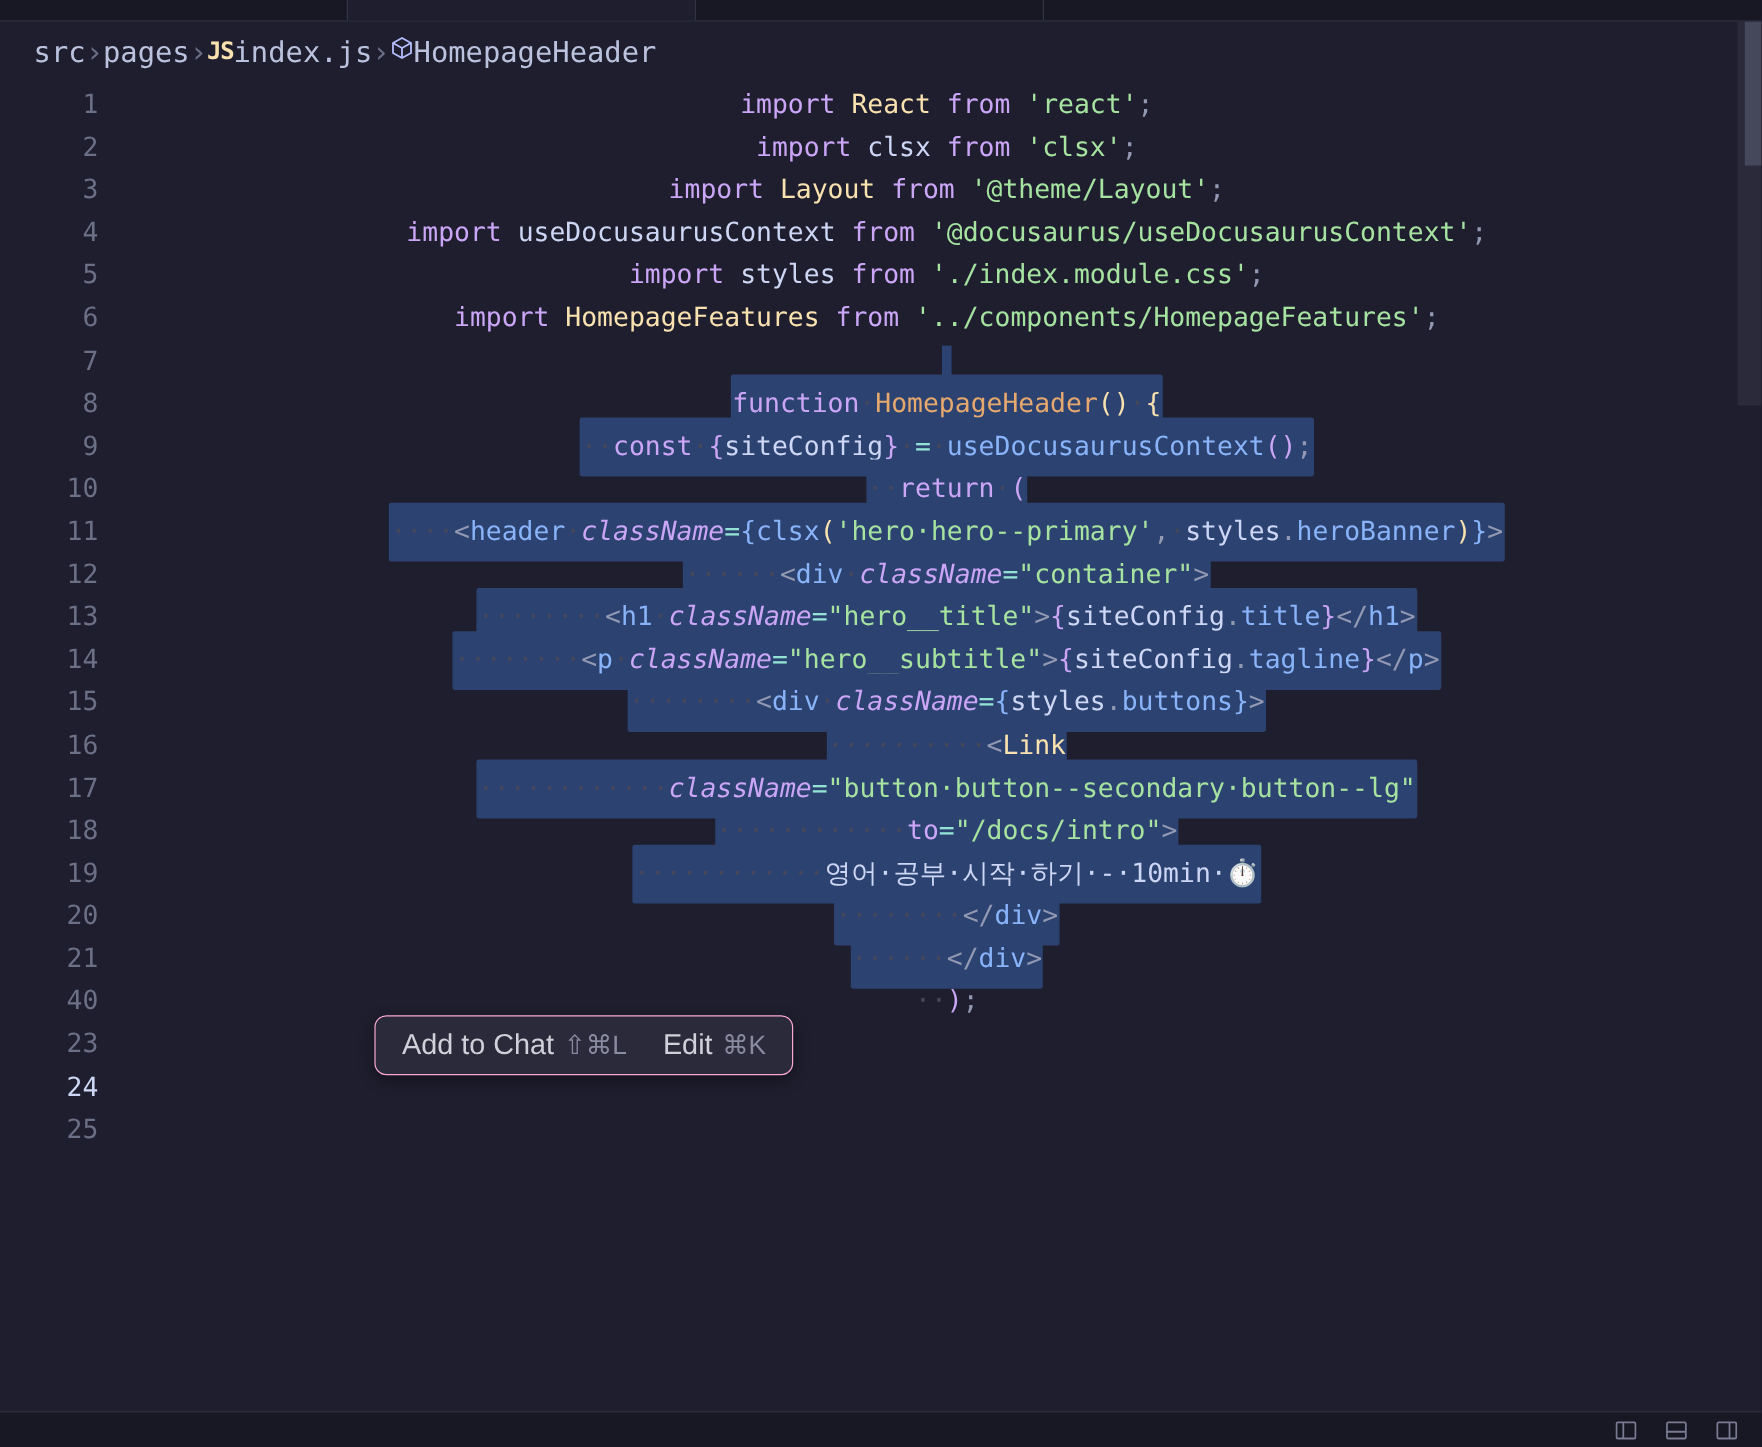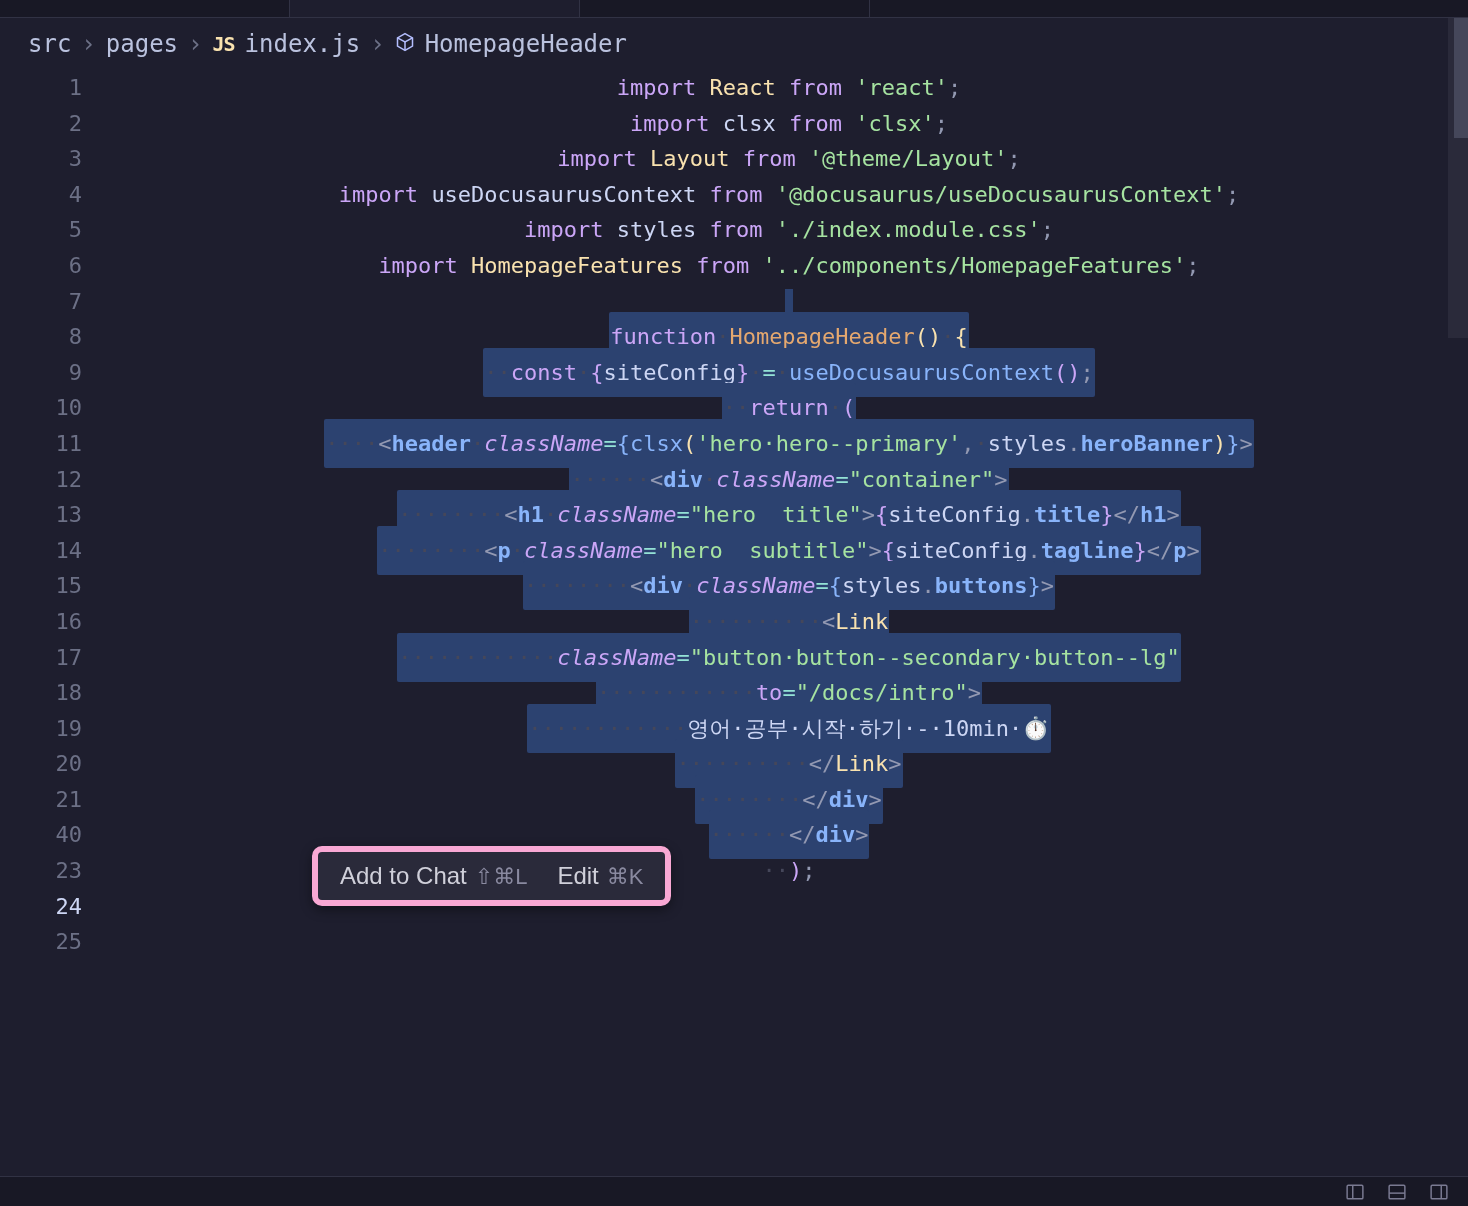--- a/index.html
+++ b/index.html
@@ -22,22 +22,20 @@
   }
   .tab-slot {
     width: 290px;
     height: 100%;
     border-right: 1px solid #313244;
   }
   .tab-slot.active { background: #1e1e2e; }
 
   .breadcrumb {
     display: flex;
-    align-items: center;
-    gap: 10px;
     padding: 12px 28px;
     font-size: 24px;
     color: #bac2de;
   }
   .breadcrumb .sep { color: #6c7086; }
   .breadcrumb .js-icon {
     color: #f9e2af;
     font-weight: bold;
     font-size: 20px;
     letter-spacing: -1px;
@@ -72,21 +70,21 @@
     position: relative;
   }
 
   
   .kw   { color: #cba6f7; }   
   .fn   { color: #e5a86f; font-weight: 500; } 
   .cls-ident { color: #f9e2af; } 
   .var  { color: #cdd6f4; }
   .str  { color: #a6e3a1; }
   .pun  { color: #9399b2; }   
-  .tag  { color: #89b4fa; font-weight: bold; }   
+  .tag  { color: #89b4fa; }   
   .attr { color: #cba6f7; font-style: italic; }
   .attr-nonit { color: #cba6f7; }
   .op   { color: #94e2d5; }   
   .brace1 { color: #f9e2af; }
   .brace2 { color: #cba6f7; }
   .brace3 { color: #89b4fa; }
   .call { color: #89b4fa; }   
   .ws   { color: #45475a; }   
   .txt  { color: #cdd6f4; }
 
@@ -104,21 +102,21 @@
     height: 28px;
     vertical-align: middle;
   }
 
   
   .floating-actions {
     position: absolute;
     left: 312px;
     top: 846px;
     background: #2a2a3a;
-    border: 6px solid #f9a8d4;
+    border: 1px solid #f9a8d4;
     border-radius: 10px;
     padding: 10px 22px;
     display: flex;
     gap: 30px;
     align-items: center;
     font-family: -apple-system, 'Segoe UI', sans-serif;
     font-size: 24px;
     color: #d0d0da;
     box-shadow: 0 4px 12px rgba(0,0,0,.4);
   }
@@ -249,21 +247,20 @@
 <div class="code-line"><span class="sel"><span class="ws">········</span><span class="pun">&lt;</span><span class="tag">div</span><span class="ws">·</span><span class="attr">className</span><span class="op">=</span><span class="brace3">{</span><span class="var">styles</span><span class="pun">.</span><span class="tag">buttons</span><span class="brace3">}</span><span class="pun">&gt;</span></span></div>
 
 <div class="code-line"><span class="sel"><span class="ws">··········</span><span class="pun">&lt;</span><span class="cls-ident">Link</span></span></div>
 
 <div class="code-line"><span class="sel"><span class="ws">············</span><span class="attr">className</span><span class="op">=</span><span class="str">"button·button--secondary·button--lg"</span></span></div>
 
 <div class="code-line"><span class="sel"><span class="ws">············</span><span class="attr-nonit">to</span><span class="op">=</span><span class="str">"/docs/intro"</span><span class="pun">&gt;</span></span></div>
 
 <div class="code-line"><span class="sel"><span class="ws">············</span><span class="txt">영어·공부·시작·하기·-·10min·⏱️</span></span></div>
 
-<div class="code-line"><span class="sel"><span class="ws">··········</span><span class="pun">&lt;</span><span class="pun">/</span><span class="cls-ident">Link</span><span class="pun">&gt;</span></span></div>
 
 <div class="code-line"><span class="sel"><span class="ws">········</span><span class="pun">&lt;</span><span class="pun">/</span><span class="tag">div</span><span class="pun">&gt;</span></span></div>
 
 <div class="code-line"><span class="sel"><span class="ws">······</span><span class="pun">&lt;</span><span class="pun">/</span><span class="tag">div</span><span class="pun">&gt;</span></span></div>
 
 
 <div class="code-line"><span class="ws">··</span><span class="brace2">)</span><span class="pun">;</span></div>
 
   </div>
 </div>

